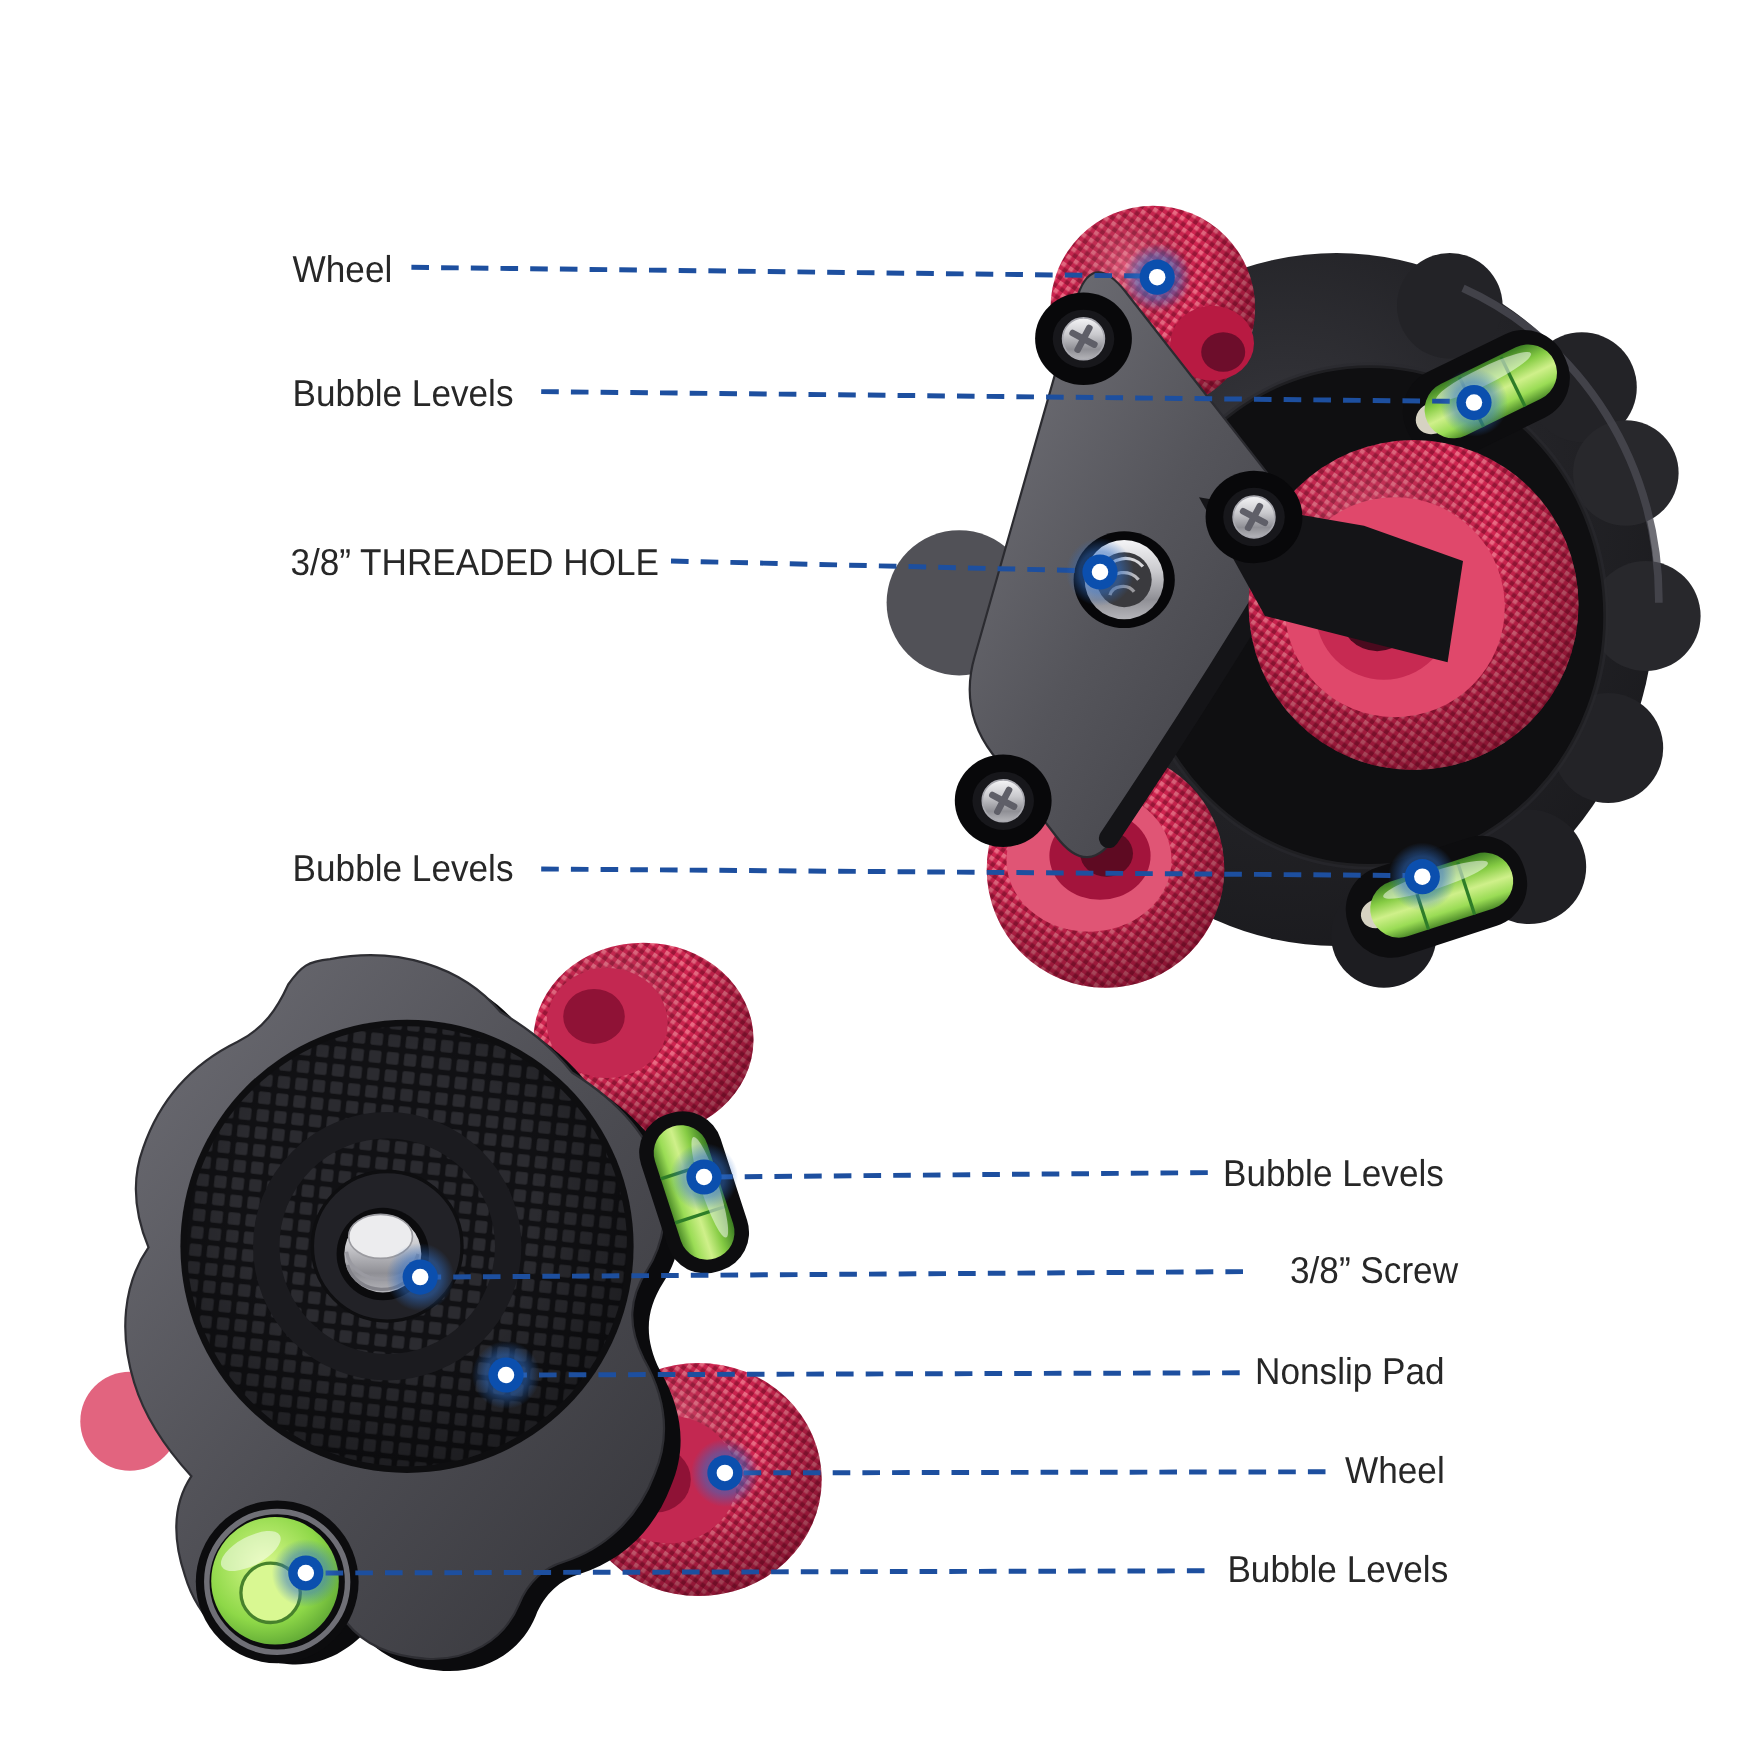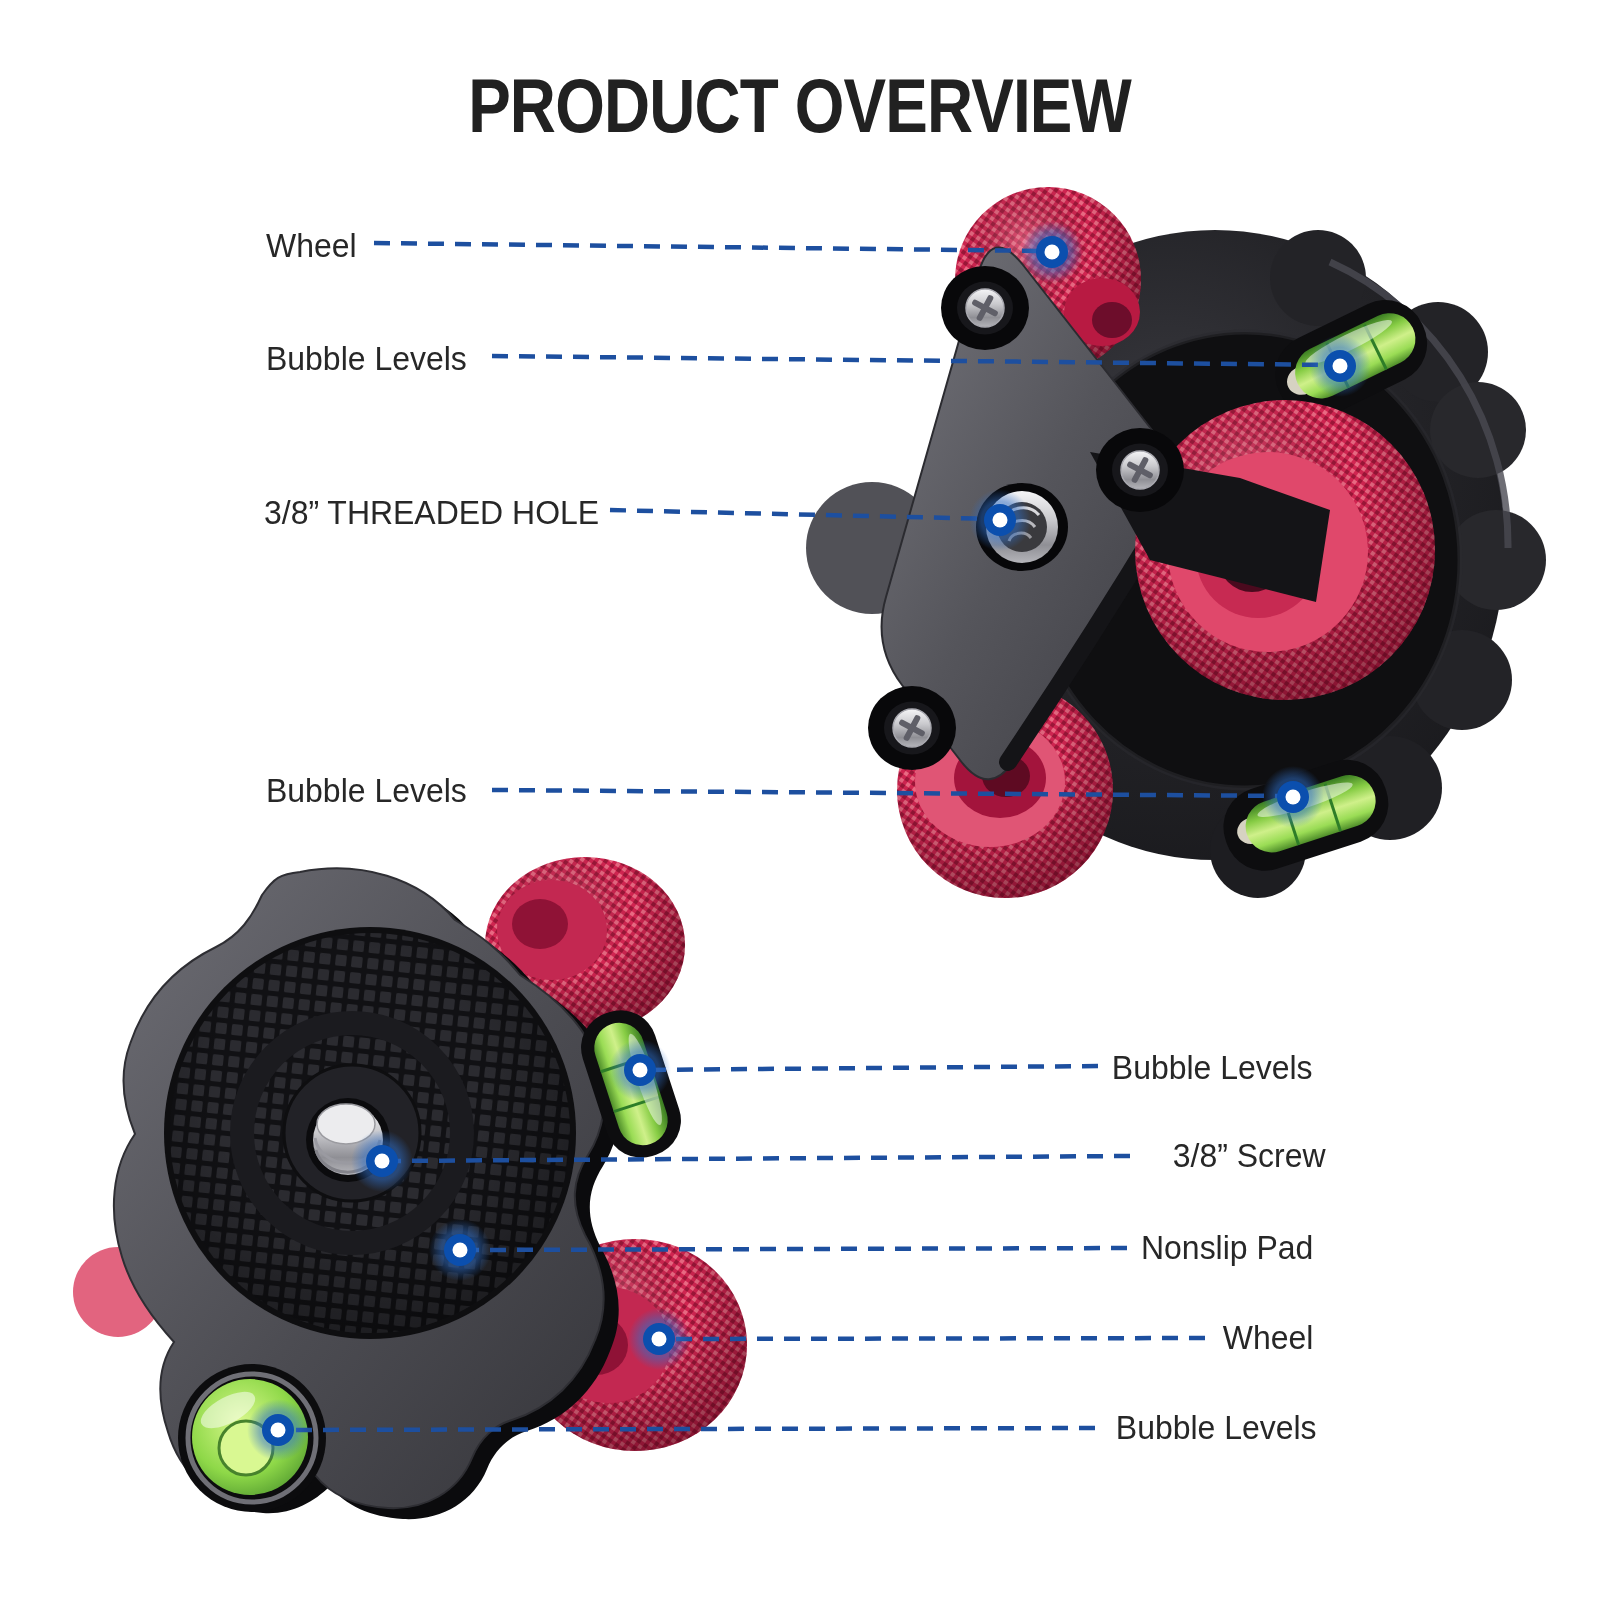--- a/index.html
+++ b/index.html
@@ -17,21 +17,20 @@
     position:absolute;font-size:34px;font-weight:500;color:#272727;white-space:nowrap;line-height:1;
   }
   .lbl-l{transform:translateY(-50%) scaleX(.94);transform-origin:left center;}
   .lbl-r{transform:translateY(-50%) scaleX(.94);transform-origin:right center;text-align:right;}
 </style>
 </head>
 <body>
 
 <div class="canvas">
 
-  <h1 class="title"><span class="title-inner">PRODUCT OVERVIEW</span></h1>
 
   <svg class="art" viewBox="0 0 1600 1600">
     <defs>
       <linearGradient id="plateGrad" x1="0" y1="0" x2="1" y2="1">
         <stop offset="0" stop-color="#75757c"></stop>
           <stop offset=".5" stop-color="#55555b"></stop>
           <stop offset="1" stop-color="#3d3d43"></stop>
       </linearGradient>
       <linearGradient id="plateGrad2" x1="0" y1="0" x2="1" y2="1">
         <stop offset="0" stop-color="#6e6e75"></stop>

